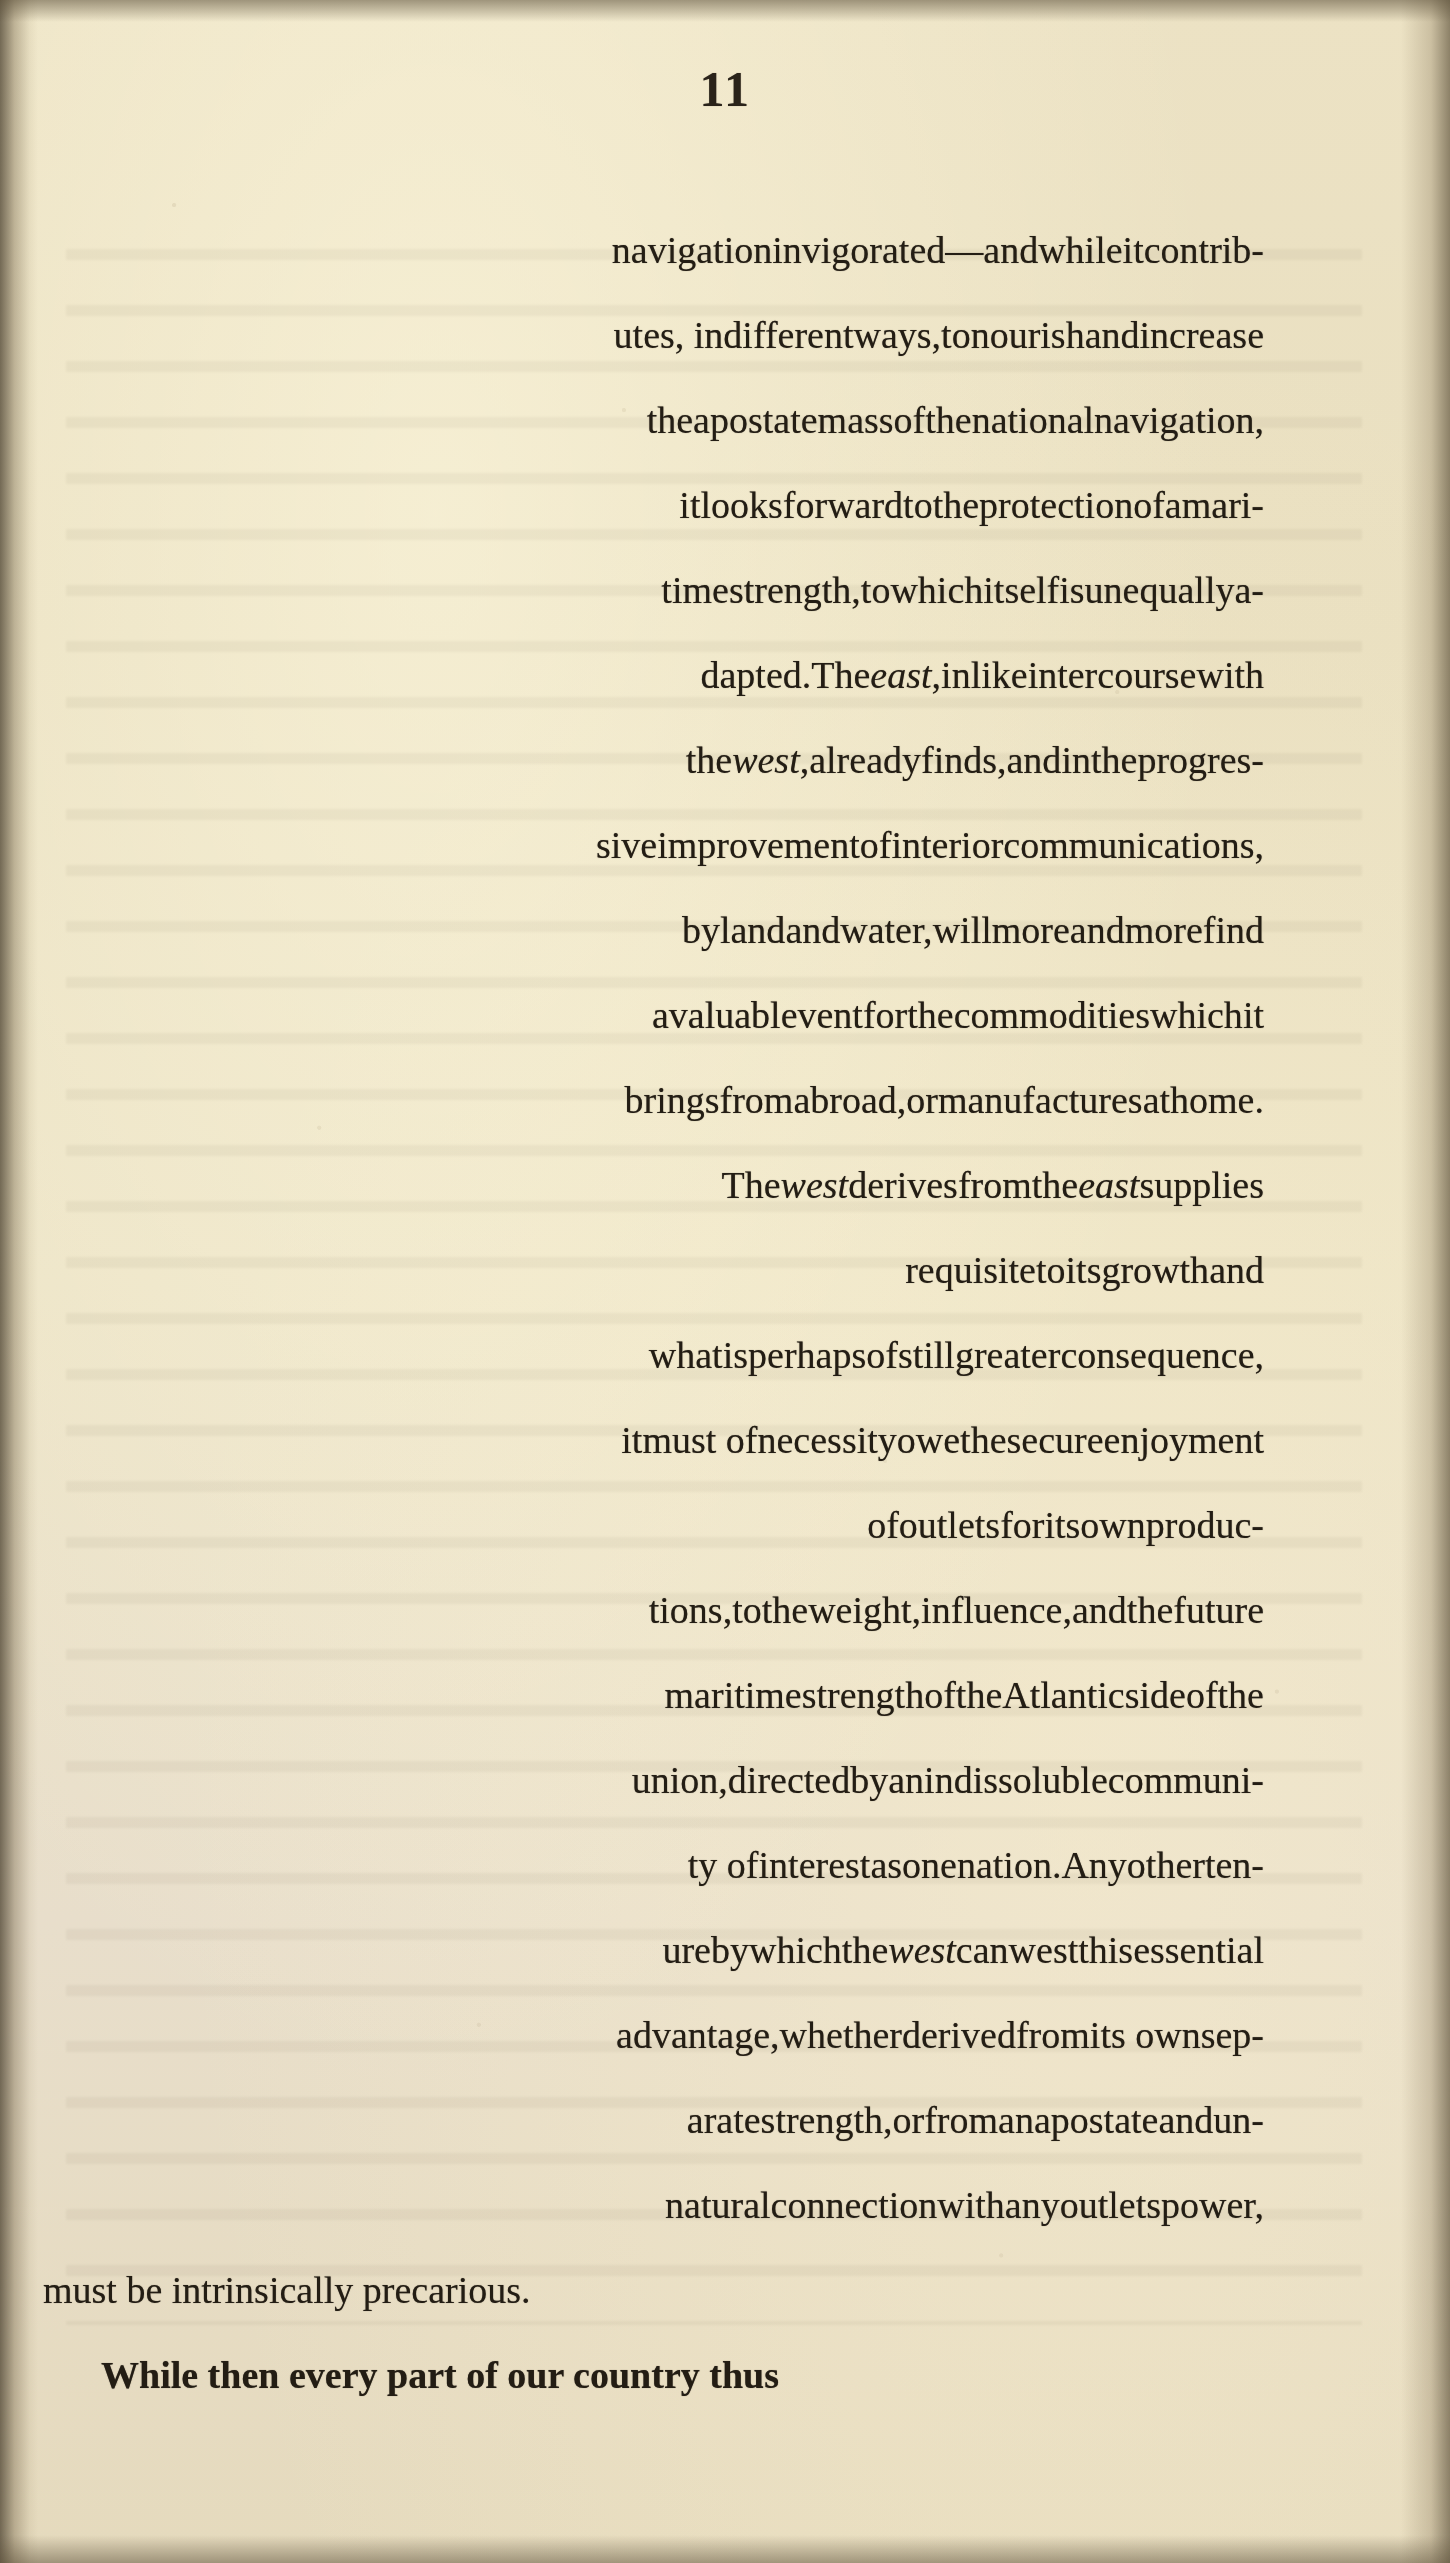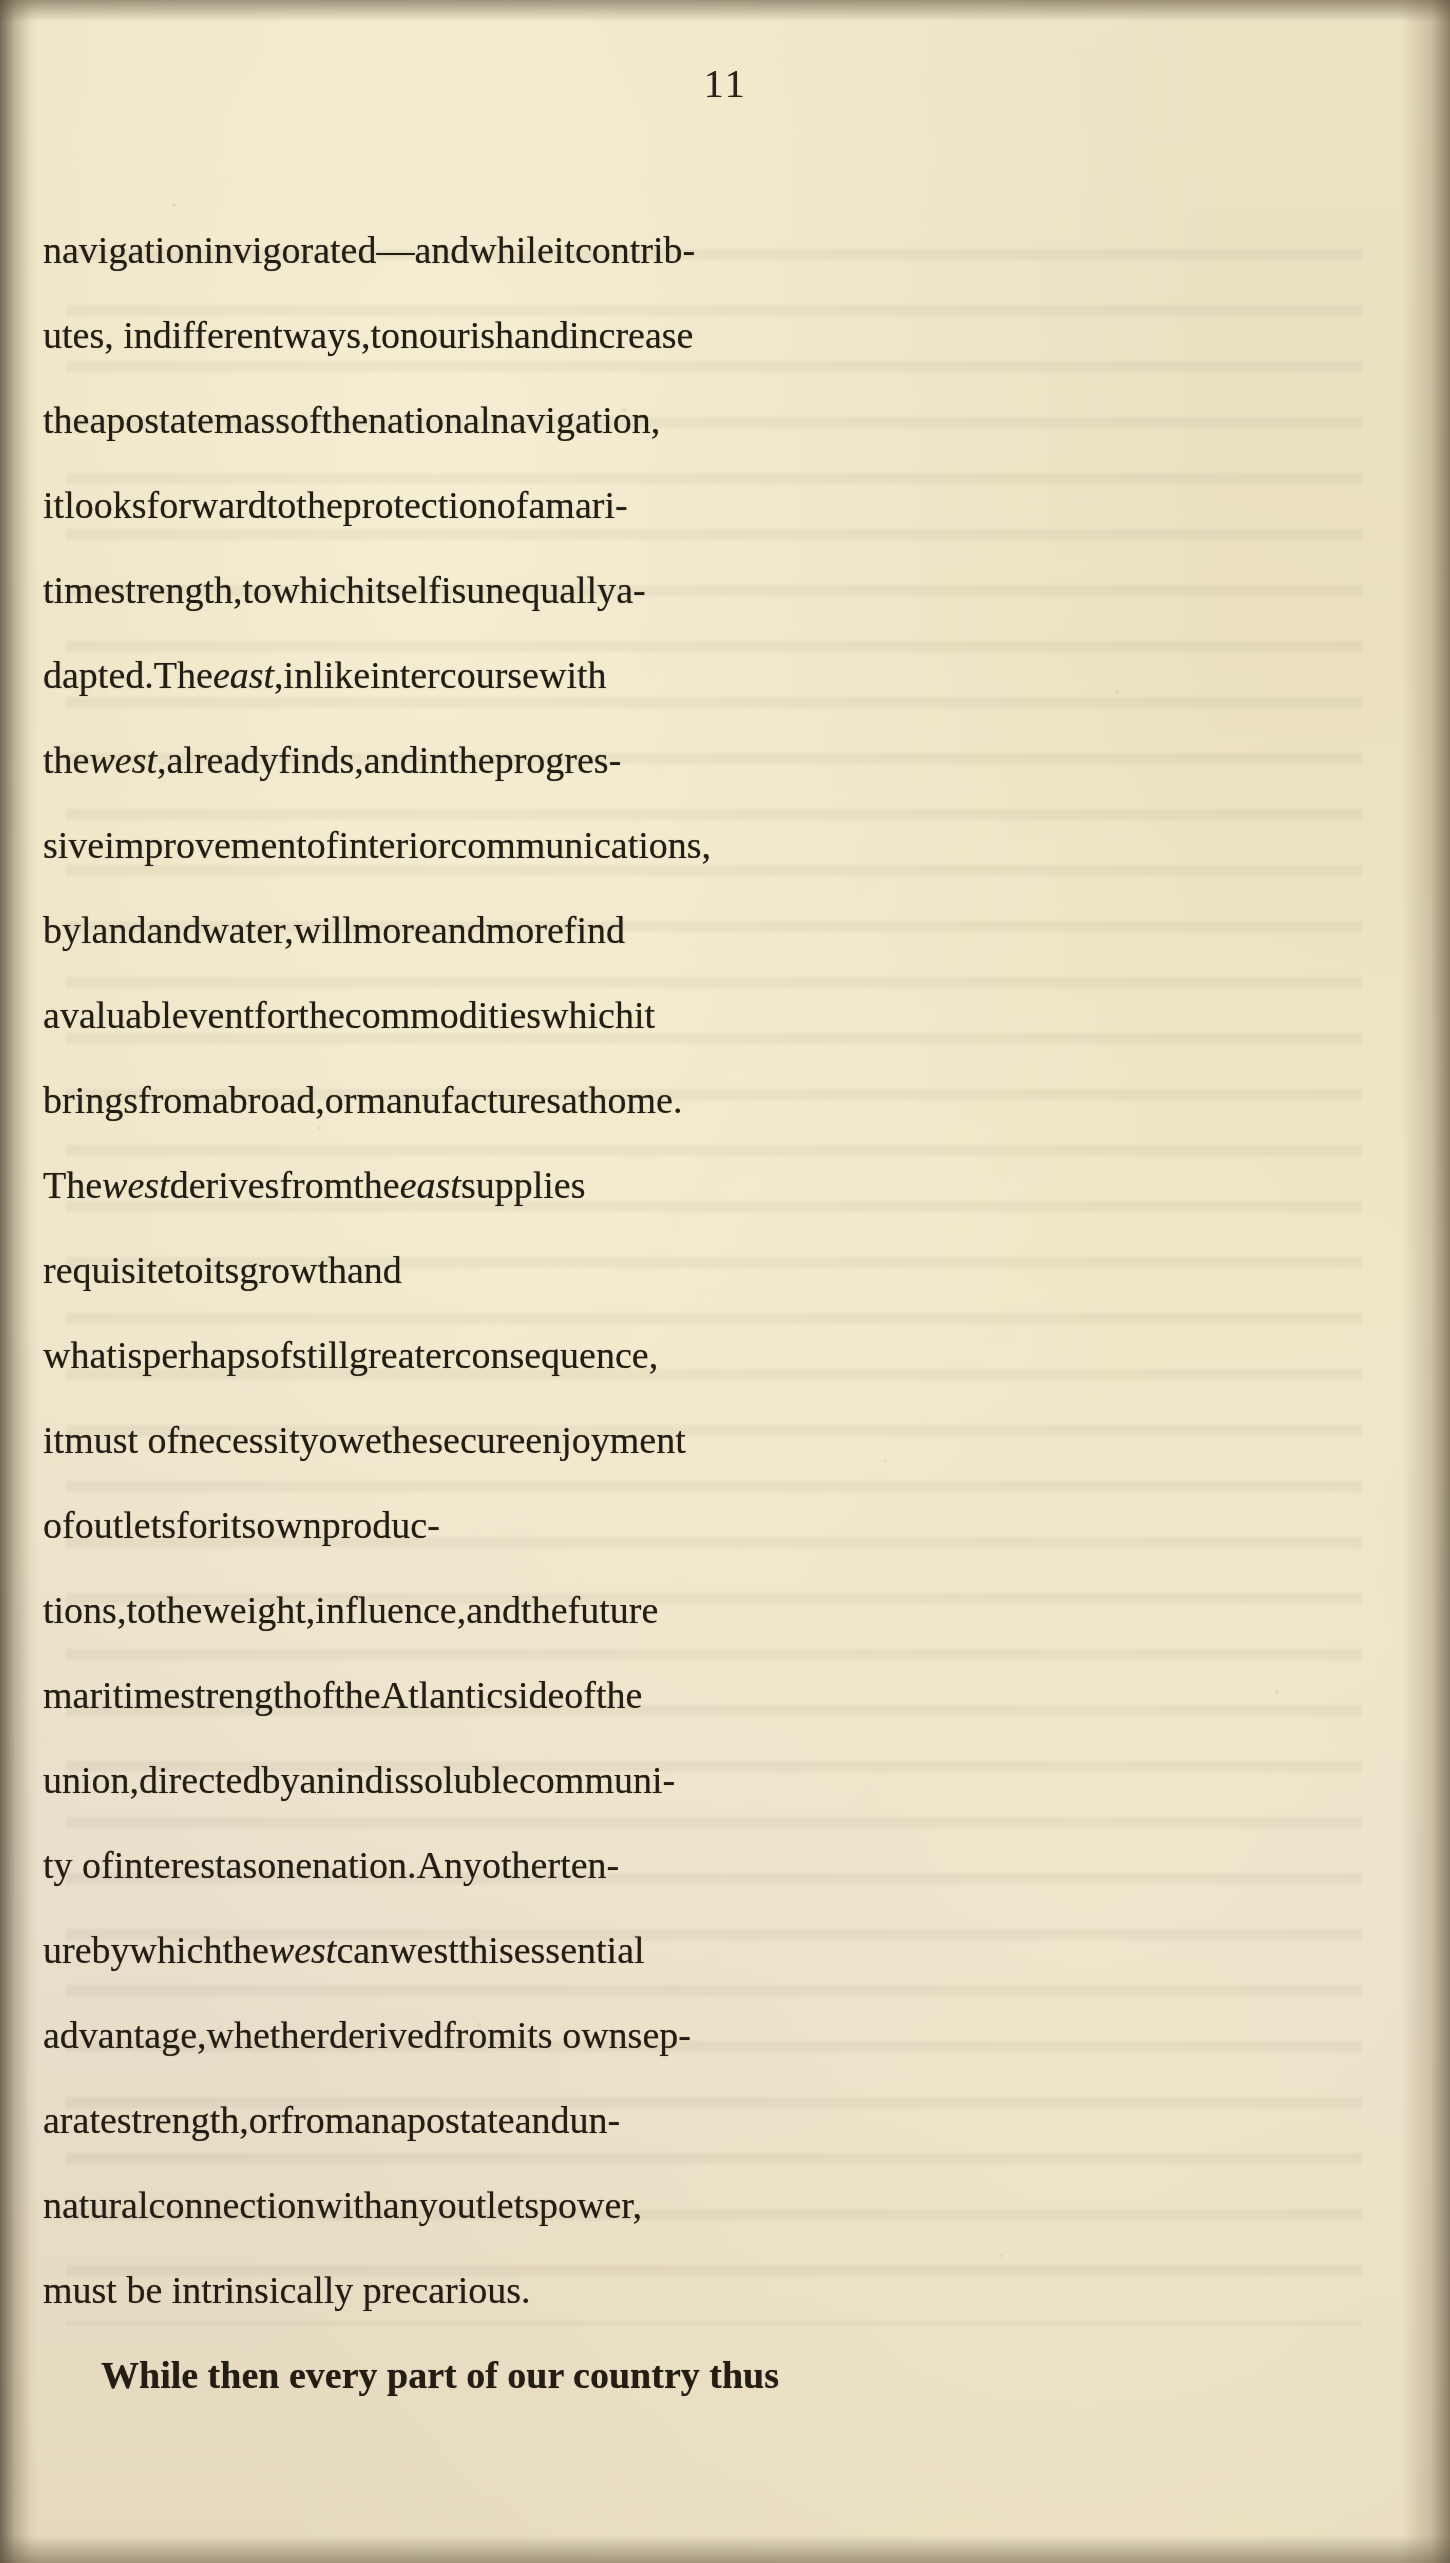--- a/index.html
+++ b/index.html
@@ -84,22 +84,22 @@
     pointer-events: none;
   }
 
   .folio {
     position: absolute;
     top: 60px;
     left: 0;
     width: 100%;
     text-align: center;
     font-family: "Liberation Serif", "DejaVu Serif", serif;
-    font-size: 40px;
-    font-weight: 400;
+    font-size: 50px;
+    font-weight: 700;
     letter-spacing: 2.5px;
     color: #2a231a;
     text-shadow: 0 0 0.8px rgba(40,32,20,0.55);
   }
 
   .textblock {
     position: absolute;
     top: 208px;
     left: 43px;
     width: 1221px;
@@ -111,21 +111,21 @@
     text-justify: inter-word;
     text-shadow: 0 0 0.9px rgba(35,29,20,0.6);
   }
   .textblock .line {
     display: block;
     white-space: nowrap;
     margin: 0;
   }
   .textblock .line.justify {
     display: flex;
-    justify-content: flex-start;
+    justify-content: flex-end;
   }
   .textblock .line.justify > span.w {
     white-space: pre;
   }
   .indent {
     padding-left: 58px;
   }
   em.it {
     font-style: italic;
     margin-top: 32px;

